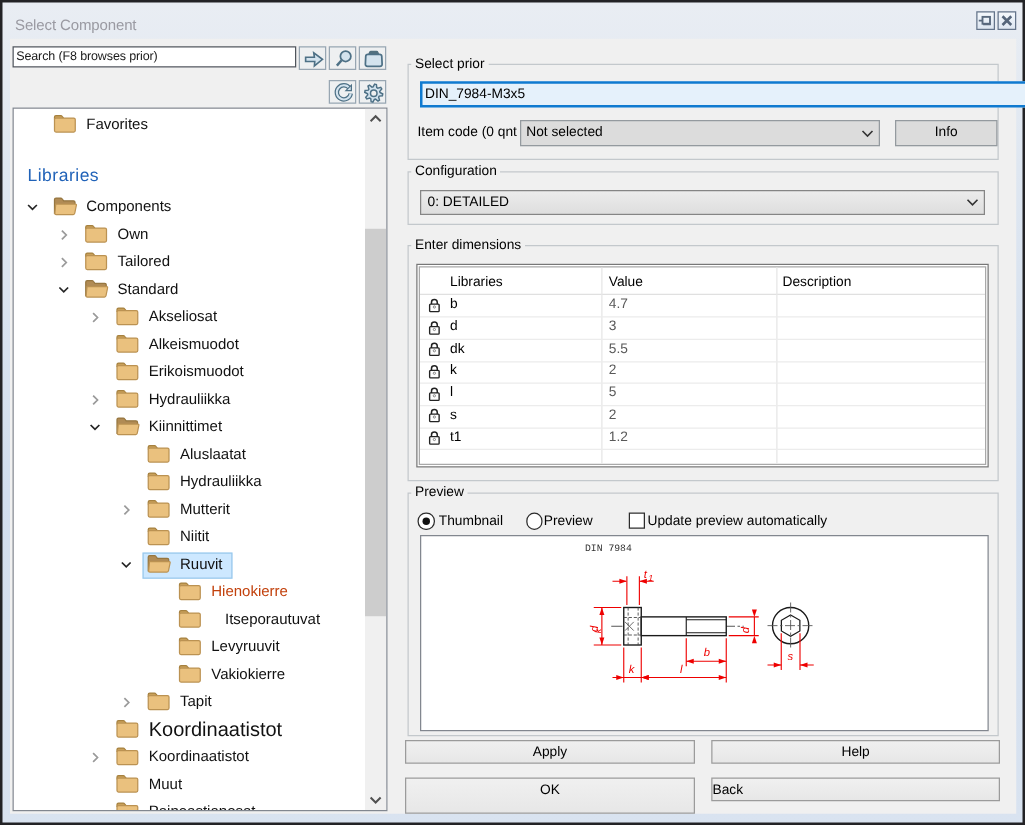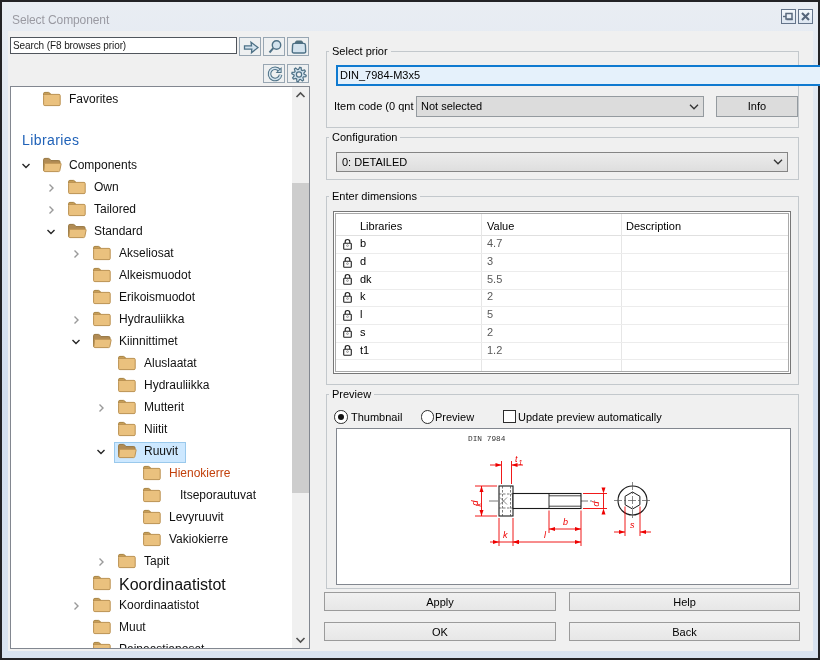--- a/index.html
+++ b/index.html
@@ -511,18 +511,18 @@
 </svg>
 
 </div>
 
 <div class="abs" style="left:324px;top:592px;width:232px;height:19px;background:linear-gradient(#f0f0f0,#e7e7e7);border:1px solid #9b9b9b;box-sizing:border-box;text-align:center">
     <div style="font-size:11px;margin-top:2.5px">Apply</div>
   </div>
 <div class="abs" style="left:569px;top:592px;width:231px;height:19px;background:linear-gradient(#f0f0f0,#e7e7e7);border:1px solid #9b9b9b;box-sizing:border-box;text-align:center">
     <div style="font-size:11px;margin-top:2.5px">Help</div>
   </div>
-<div class="abs" style="left:324px;top:622px;width:232px;height:19px;background:linear-gradient(#f0f0f0,#e7e7e7);border:1px solid #9b9b9b;box-sizing:border-box;text-align:center">
+<div class="abs" style="left:324px;top:622px;width:232px;height:29px;background:linear-gradient(#f0f0f0,#e7e7e7);border:1px solid #9b9b9b;box-sizing:border-box;text-align:center">
     <div style="font-size:11px;margin-top:2.5px">OK</div>
   </div>
-<div class="abs" style="left:569px;top:622px;width:231px;height:19px;background:linear-gradient(#f0f0f0,#e7e7e7);border:1px solid #9b9b9b;box-sizing:border-box;text-align:center">
+<div class="abs" style="left:569px;top:622px;width:231px;height:19px;background:linear-gradient(#f0f0f0,#e7e7e7);border:1px solid #9b9b9b;box-sizing:border-box;text-align:left">
     <div style="font-size:11px;margin-top:2.5px">Back</div>
   </div>
 
 </body></html>

